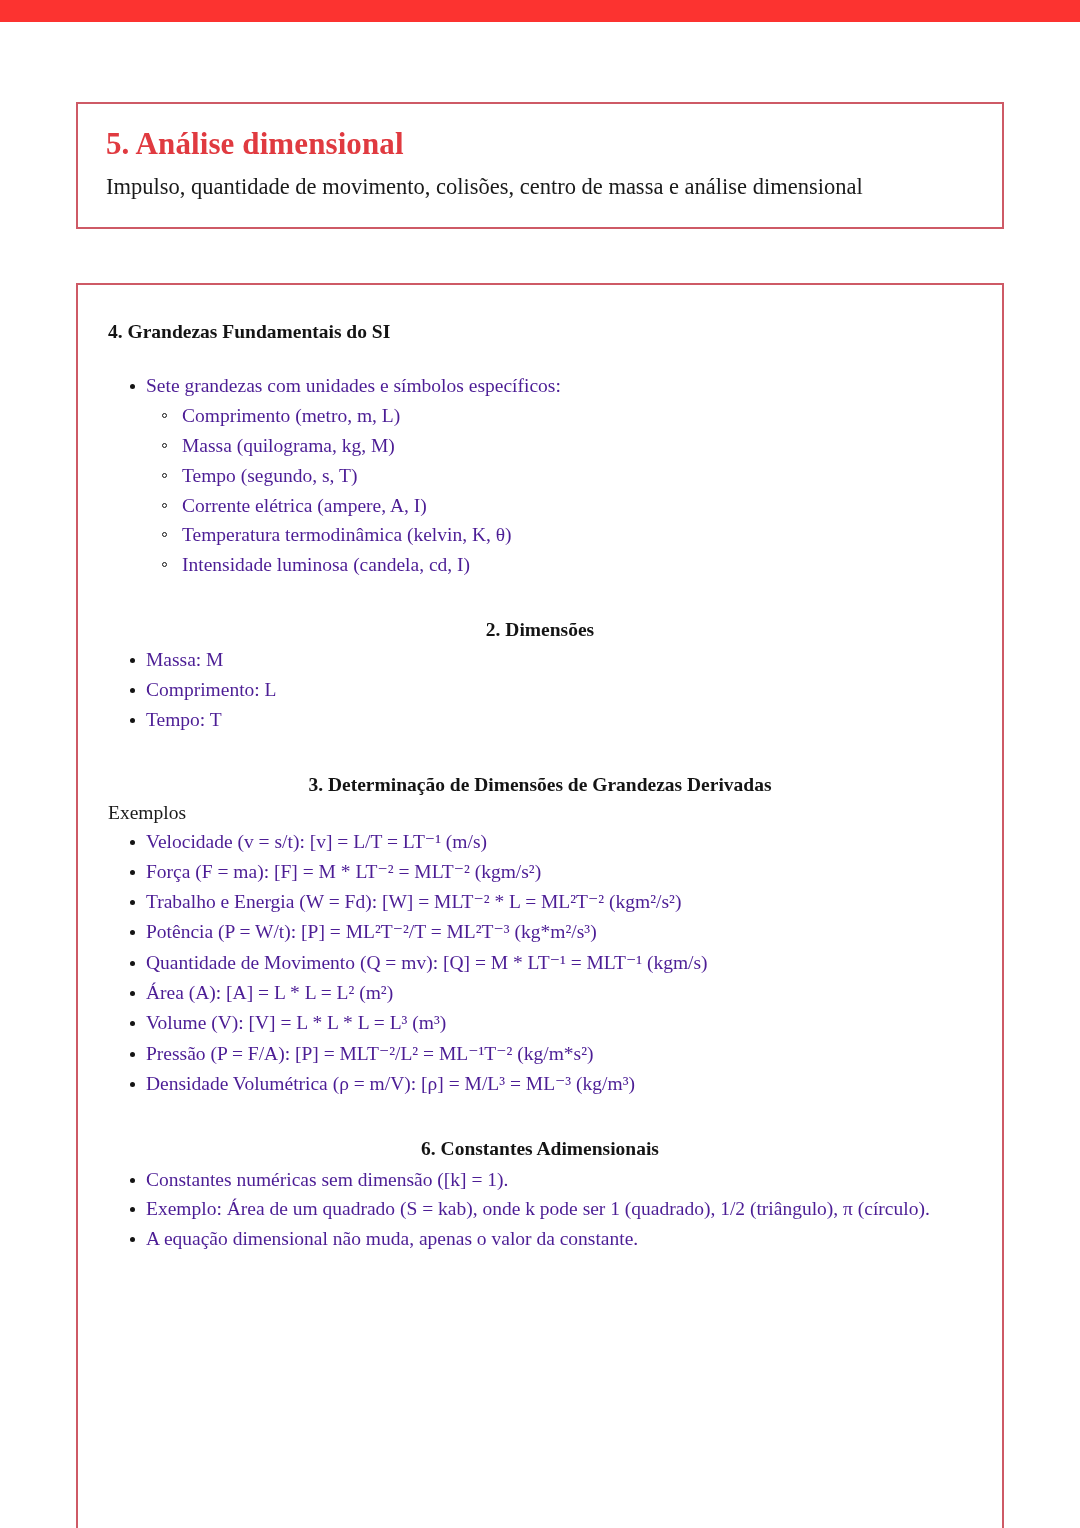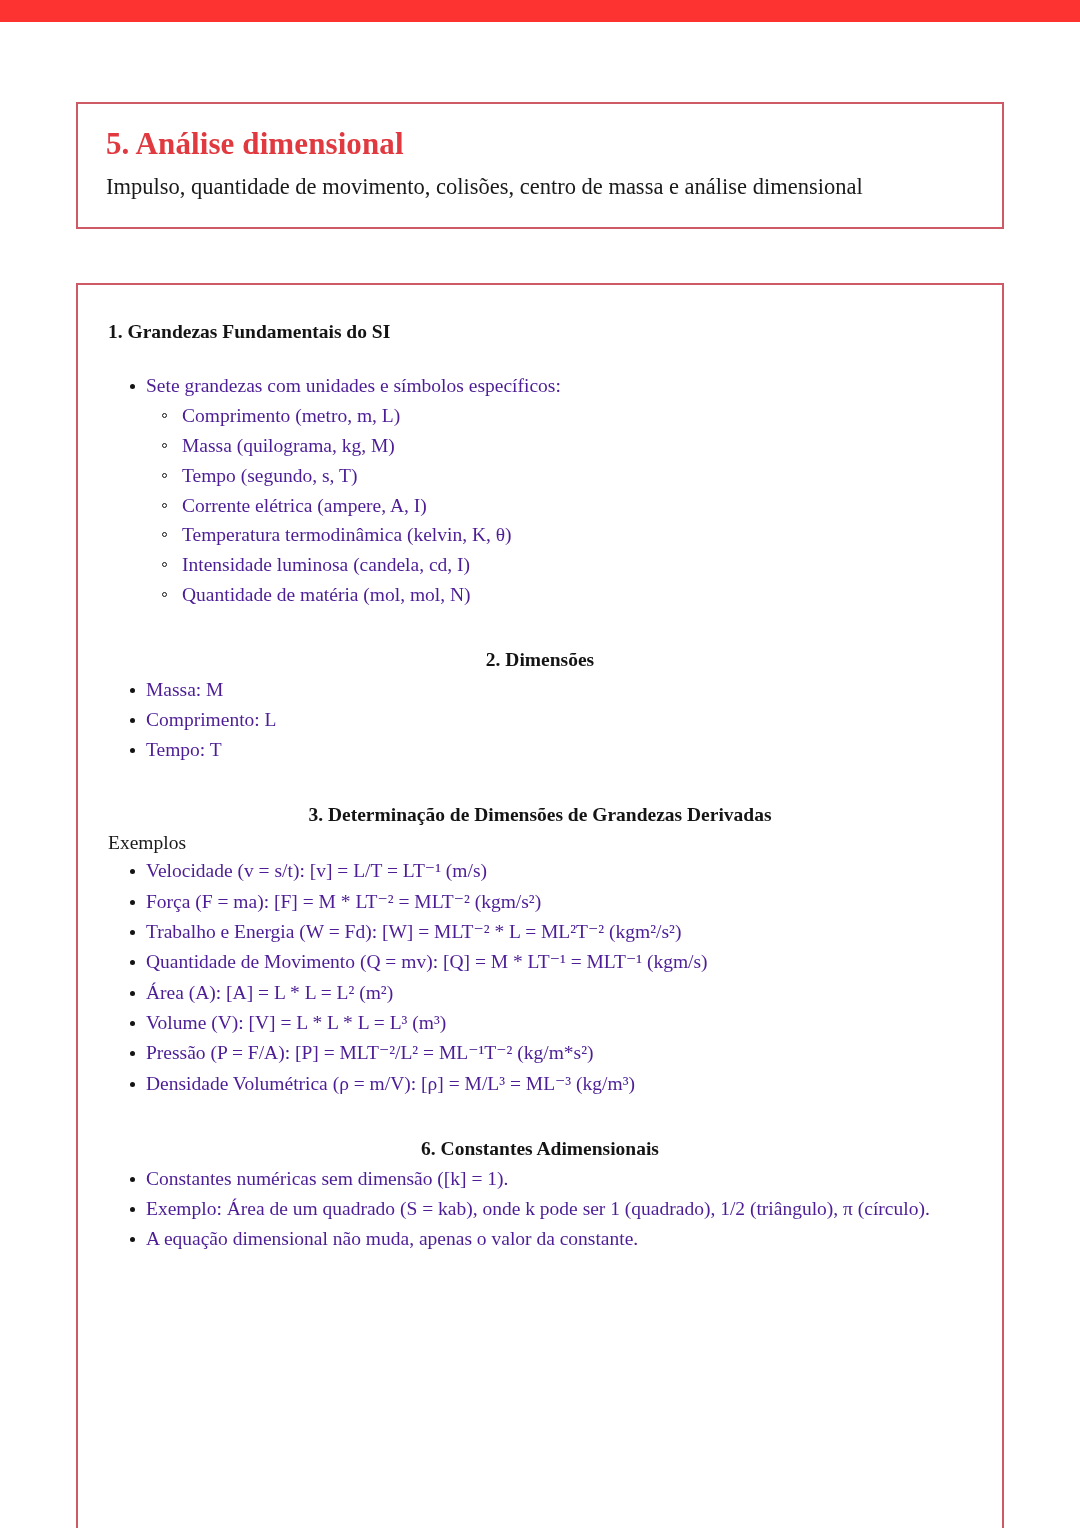--- a/index.html
+++ b/index.html
@@ -154,50 +154,50 @@
 
 <div class="page">
 
   <div class="header-card">
     <h1 class="doc-title">5. Análise dimensional</h1>
     <p class="doc-subtitle">Impulso, quantidade de movimento, colisões, centro de massa e análise dimensional</p>
   </div>
 
   <div class="body-card">
 
-    <h2 class="sec-head sec-1-head">1. Grandezas Fundamentais do SI</h2>
+    <h2 class="sec-head sec-1-head">4. Grandezas Fundamentais do SI</h2>
 
     <ul class="lvl1">
       <li>Sete grandezas com unidades e símbolos específicos:</li>
     </ul>
     <div class="sublist-wrap">
       <ul class="lvl2">
         <li>Comprimento (metro, m, L)</li>
         <li>Massa (quilograma, kg, M)</li>
         <li>Tempo (segundo, s, T)</li>
         <li>Corrente elétrica (ampere, A, I)</li>
         <li>Temperatura termodinâmica (kelvin, K, θ)</li>
         <li>Intensidade luminosa (candela, cd, I)</li>
-        <li>Quantidade de matéria (mol, mol, N)</li>
       </ul>
     </div>
 
     <h2 class="sec-head spaced-top tight-bottom">2. Dimensões</h2>
     <ul class="lvl1">
       <li>Massa: M</li>
       <li>Comprimento: L</li>
       <li>Tempo: T</li>
     </ul>
 
     <h2 class="sec-head spaced-top tight-bottom">3. Determinação de Dimensões de Grandezas Derivadas</h2>
     <p class="plain-line">Exemplos</p>
     <ul class="lvl1 examples-block">
       <li>Velocidade (v = s/t): [v] = L/T = LT⁻¹ (m/s)</li>
       <li>Força (F = ma): [F] = M * LT⁻² = MLT⁻² (kgm/s²)</li>
       <li>Trabalho e Energia (W = Fd): [W] = MLT⁻² * L = ML²T⁻² (kgm²/s²)</li>
+      <li>Potência (P = W/t): [P] = ML²T⁻²/T = ML²T⁻³ (kg*m²/s³)</li>
       <li>Quantidade de Movimento (Q = mv): [Q] = M * LT⁻¹ = MLT⁻¹ (kgm/s)</li>
       <li>Área (A): [A] = L * L = L² (m²)</li>
       <li>Volume (V): [V] = L * L * L = L³ (m³)</li>
       <li>Pressão (P = F/A): [P] = MLT⁻²/L² = ML⁻¹T⁻² (kg/m*s²)</li>
       <li>Densidade Volumétrica (ρ = m/V): [ρ] = M/L³ = ML⁻³ (kg/m³)</li>
     </ul>
 
     <h2 class="sec-head spaced-top tight-bottom">6. Constantes Adimensionais</h2>
     <ul class="lvl1">
       <li>Constantes numéricas sem dimensão ([k] = 1).</li>

